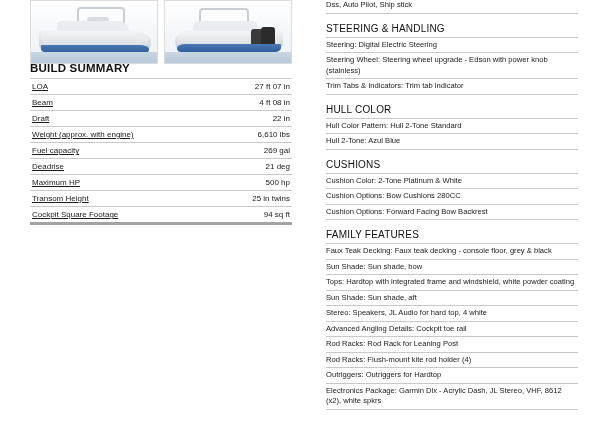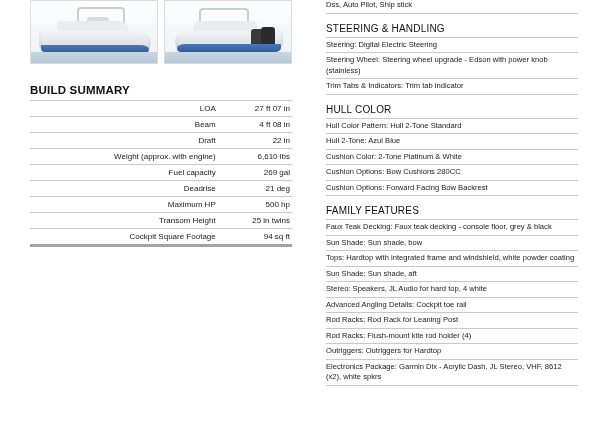--- a/index.html
+++ b/index.html
@@ -166,21 +166,20 @@
   .boat2-water {
     position: absolute;
     left: 0;
     bottom: 0;
     width: 100%;
     height: 11px;
     background: linear-gradient(#c9d6e2, #b7c8d8);
   }
 
   .build-summary-title {
-    margin-top: 22px;
     font-size: 11.5px;
     font-weight: bold;
     letter-spacing: 0.2px;
     color: #111111;
   }
   .spec-table {
     margin-top: 4px;
     width: 262px;
     border-collapse: collapse;
     font-size: 8px;
@@ -189,22 +188,23 @@
     border-top: 1px solid #c8c8c8;
   }
   .spec-table tr:last-child {
     border-bottom: 3px solid #a3a3a3;
   }
   .spec-table td {
     padding: 3px 2px 3px 2px;
     vertical-align: top;
   }
   .spec-label {
-    text-align: right;
+    text-align: left;
     color: #1a1a1a;
+    text-decoration: underline;
   }
   .spec-value {
     text-align: right;
     color: #1a1a1a;
     white-space: nowrap;
   }
 
   
   .right-col {
     position: absolute;
@@ -317,20 +317,21 @@
 
     <div class="section-head">STEERING &amp; HANDLING</div>
     <div class="opt-line">Steering: Digital Electric Steering</div>
     <div class="opt-line">Steering Wheel:  Steering wheel upgrade - Edson with power knob (stainless)</div>
     <div class="opt-line">Trim Tabs &amp; Indicators:  Trim tab indicator</div>
 
     <div class="section-head">HULL COLOR</div>
     <div class="opt-line">Hull Color Pattern: Hull 2-Tone Standard</div>
     <div class="opt-line">Hull 2-Tone: Azul Blue</div>
 
+    <div class="section-head">CUSHIONS</div>
     <div class="opt-line">Cushion Color:  2-Tone Platinum &amp; White</div>
     <div class="opt-line">Cushion Options: Bow Cushions 280CC</div>
     <div class="opt-line">Cushion Options: Forward Facing Bow Backrest</div>
 
     <div class="section-head">FAMILY FEATURES</div>
     <div class="opt-line">Faux Teak Decking: Faux teak decking - console floor, grey &amp; black</div>
     <div class="opt-line">Sun Shade: Sun shade, bow</div>
     <div class="opt-line">Tops: Hardtop with integrated frame and windshield, white powder coating</div>
     <div class="opt-line">Sun Shade: Sun shade, aft</div>
     <div class="opt-line">Stereo: Speakers, JL Audio for hard top, 4 white</div>

